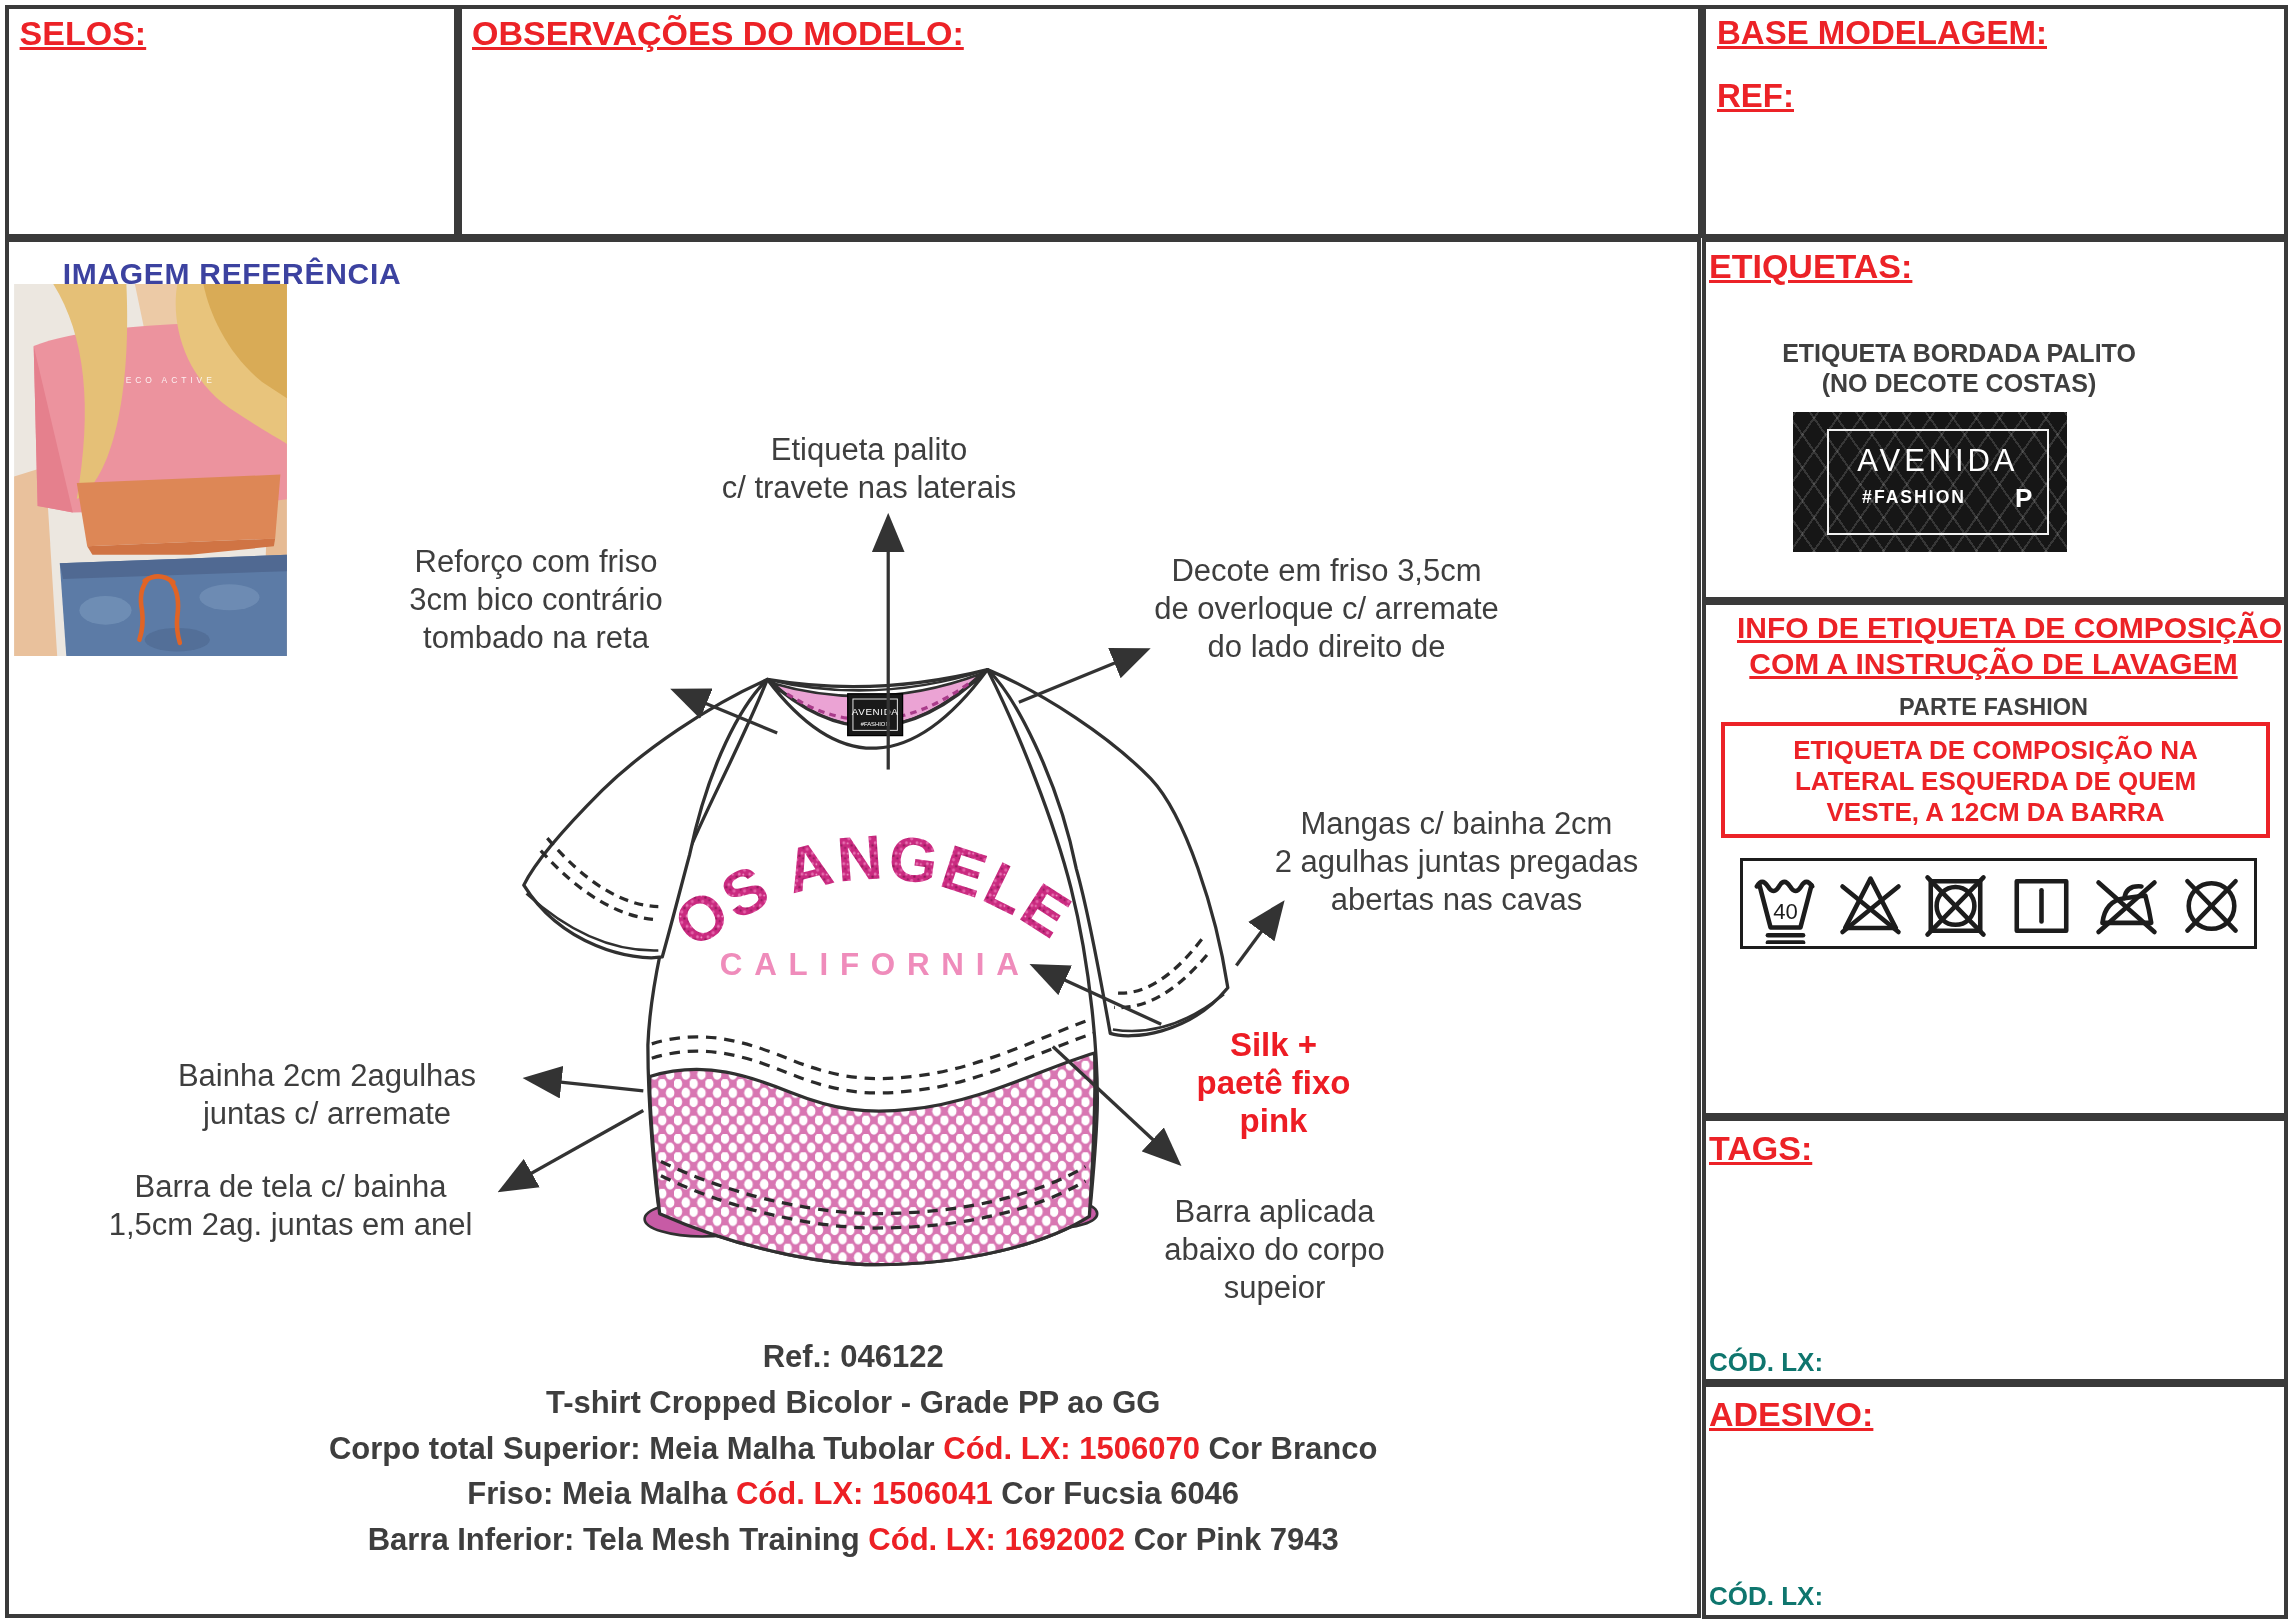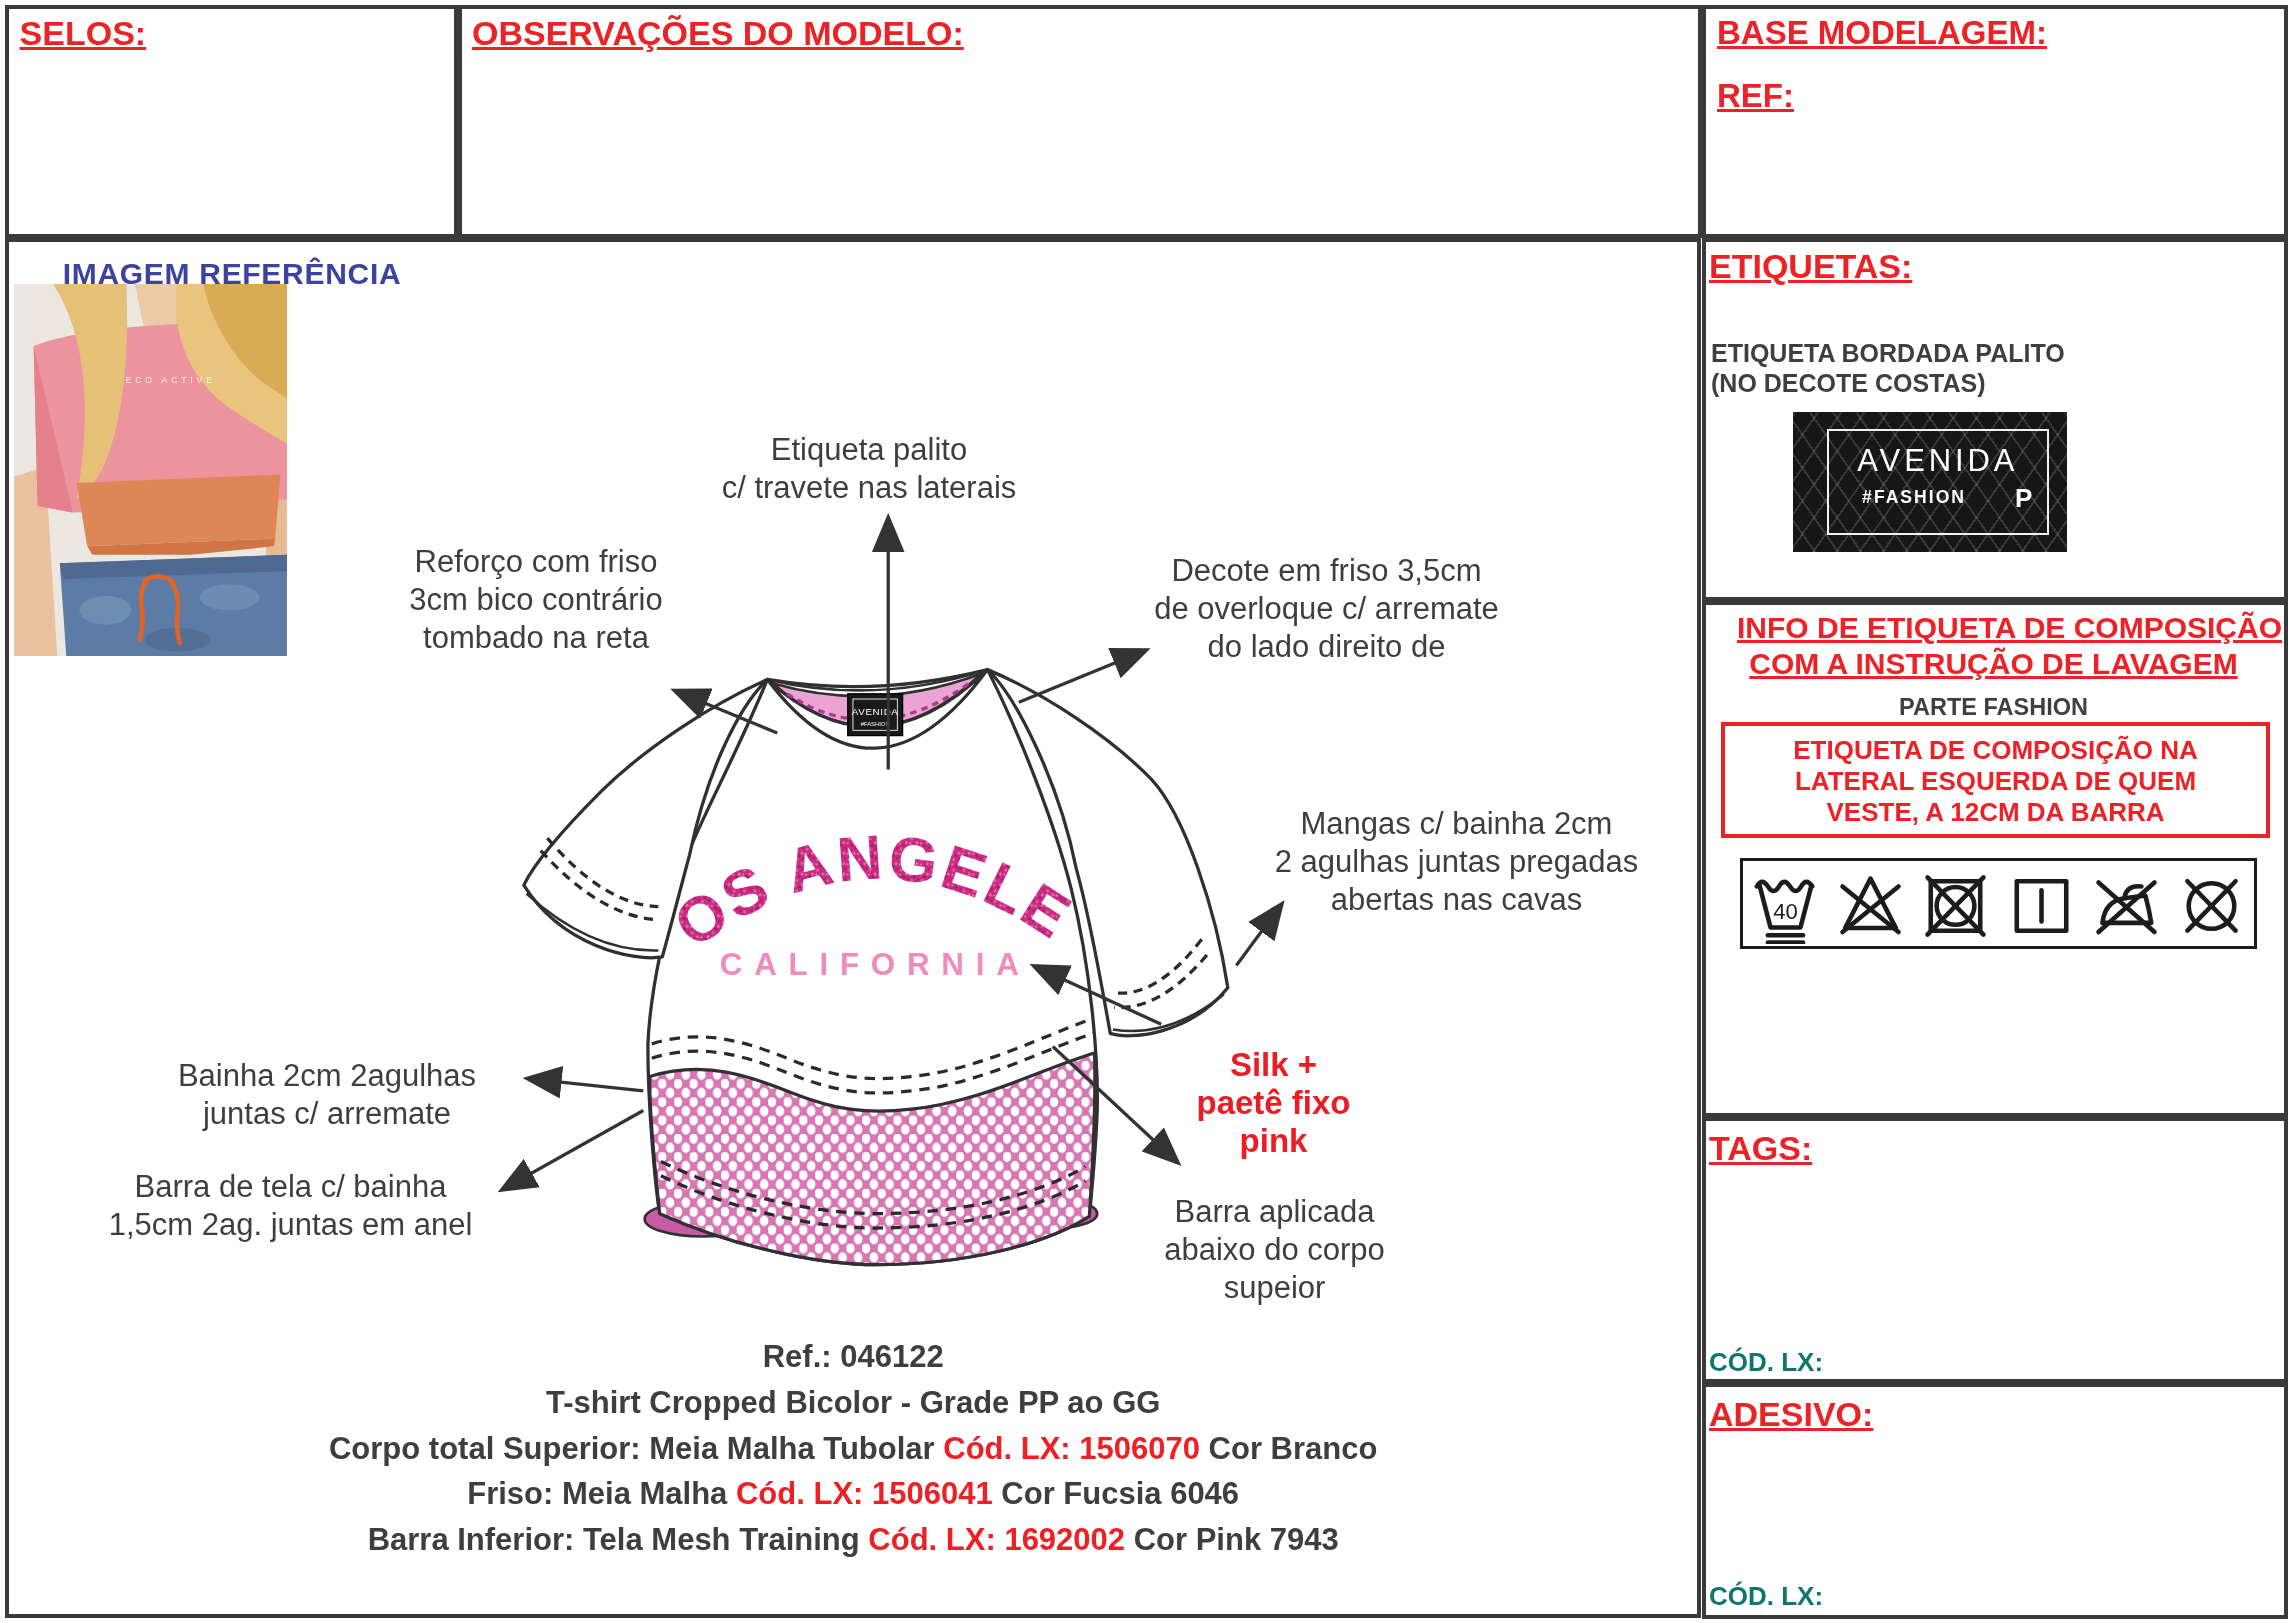--- a/index.html
+++ b/index.html
@@ -2,25 +2,25 @@
 <html style="font-size:10.5px"><head>
 <meta charset="utf-8">
 <style>
   html,body{margin:0;padding:0;background:#fff;}
   body{width:2295px;height:1624px;position:relative;font-family:"Liberation Sans",sans-serif;overflow:hidden;}
   .box{position:absolute;border:4.6px solid #3a3a3a;background:#fff;box-sizing:border-box;}
   .rlabel{position:absolute;color:#ec2227;font-weight:bold;font-size:34px;text-decoration:underline;white-space:nowrap;}
   .rlabel-plain{position:absolute;color:#0f766e;font-weight:bold;font-size:26px;white-space:nowrap;}
   .ann{position:absolute;color:#3e3e3e;font-size:31px;line-height:38px;text-align:center;}
   .ann div{white-space:nowrap;}
-  .ann-red{position:absolute;color:#ed1c24;font-weight:bold;font-size:33px;line-height:38px;text-align:center;margin-top:20px;}
+  .ann-red{position:absolute;color:#ed1c24;font-weight:bold;font-size:33px;line-height:38px;text-align:center;}
   .footer-line{position:absolute;left:5.2px;width:1696px;text-align:center;font-size:31px;font-weight:bold;color:#3e3e3e;white-space:nowrap;}
   .footer-line .red{color:#ed2025;}
   .imgref-title{position:absolute;left:62px;top:257px;width:340px;text-align:center;color:#3c42a0;font-size:30px;font-weight:bold;letter-spacing:0.7px;}
-  .etq-desc{position:absolute;left:1711px;width:496px;text-align:left;color:#3f3f3f;font-weight:bold;font-size:25px;line-height:30px;}
+  .etq-desc{position:absolute;left:1711px;width:496px;text-align:center;color:#3f3f3f;font-weight:bold;font-size:25px;line-height:30px;}
   .avlabel{position:absolute;left:1793px;top:412px;width:274px;height:140px;background:#161616;
      background-image:repeating-linear-gradient(55deg,transparent 0 17px,rgba(255,255,255,.14) 17px 19px),
                       repeating-linear-gradient(-55deg,transparent 0 17px,rgba(255,255,255,.14) 17px 19px);}
   .avframe{position:absolute;left:34px;top:17px;right:18.3px;bottom:17px;border:2.6px solid #f2f2f2;}
   .avname{position:absolute;left:0;top:11.8px;width:100%;text-align:center;color:#fff;font-size:31px;letter-spacing:3.9px;font-weight:normal;}
   .avsub{position:absolute;left:19.6px;top:56px;width:131px;text-align:center;color:#fff;font-size:17.6px;letter-spacing:2px;font-weight:bold;}
   .avsize{position:absolute;right:14.4px;top:52px;color:#fff;font-size:26px;font-weight:bold;}
   .info-head{position:absolute;left:1706px;width:575px;text-align:center;color:#ec2227;font-weight:bold;font-size:30px;text-decoration:underline;white-space:nowrap;}
   .parte-sup{position:absolute;left:1706px;top:694px;width:575px;text-align:center;color:#3f3f3f;font-weight:bold;font-size:23.5px;}
   .redbox{position:absolute;left:1721px;top:722px;width:549px;height:116px;border:4.6px solid #ec2227;box-sizing:border-box;}

